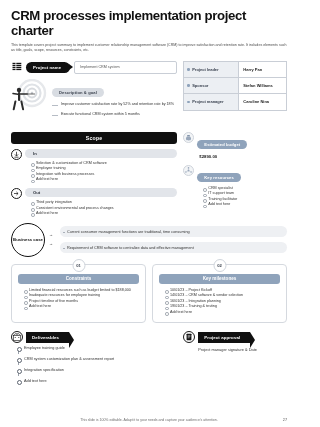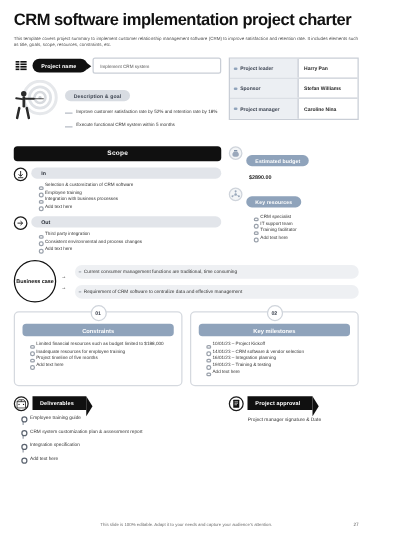--- a/index.html
+++ b/index.html
@@ -182,21 +182,21 @@
     display:flex; align-items:center; justify-content:center;
   }
   .footer-text { font-size:3.5px; color:#6d6d6d; }
   .page-num { position:absolute; right:11px; font-size:3.8px; color:#555; }
 </style>
 </head>
 <body>
 
 <div class="slide">
 
-  <div class="title">CRM software implementation project charter</div>
+  <div class="title">CRM processes implementation project charter</div>
   <div class="subtitle">This template covers project summary to implement customer relationship management software (CRM) to improve satisfaction and retention rate. It includes elements such as title, goals, scope, resources, constraints, etc.</div>
 
   <div class="top">
 
     <div class="top-left">
 
       <div class="row-name">
         <span class="icon-box">
           <svg width="10" height="10" viewBox="0 0 10 10">
             <rect x="0.5" y="0.8" width="3" height="1.3" fill="#111"></rect>

